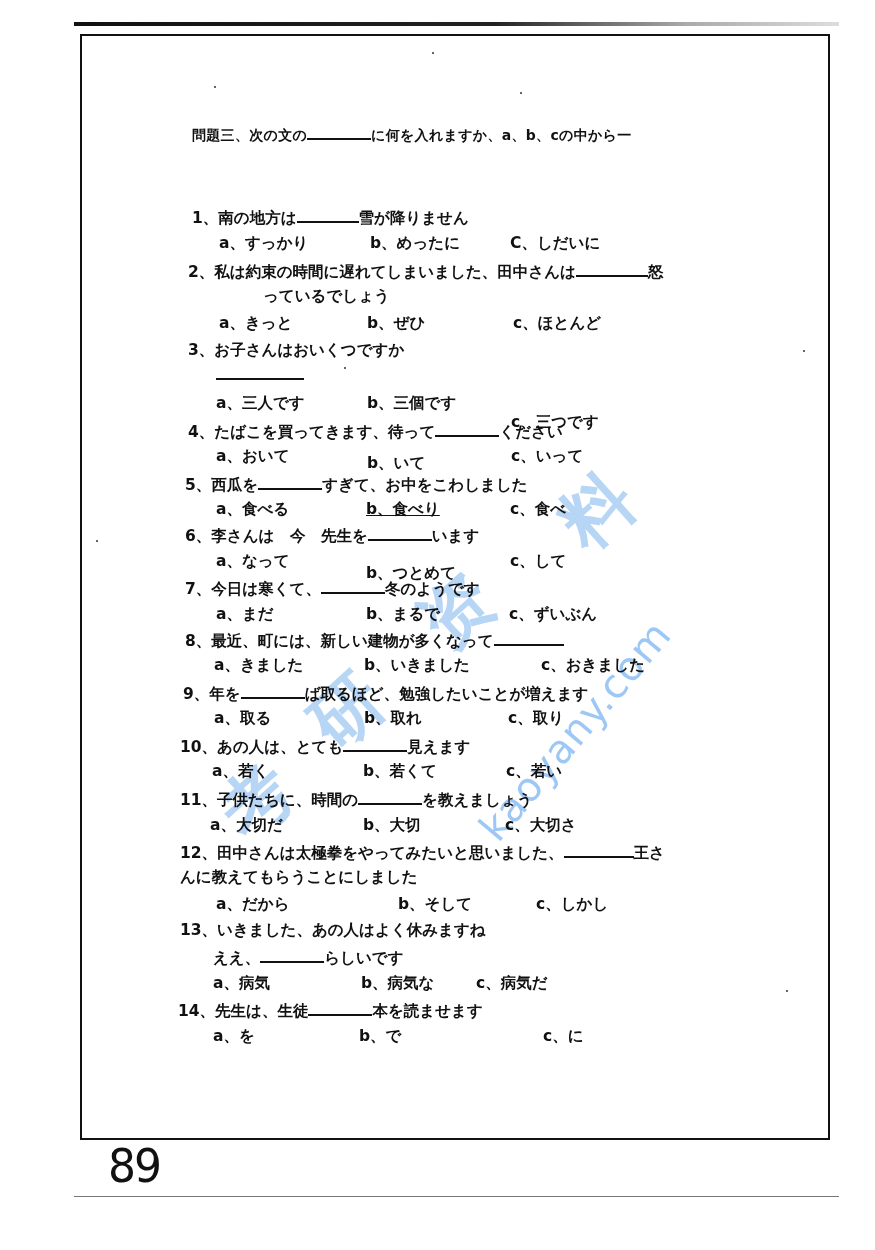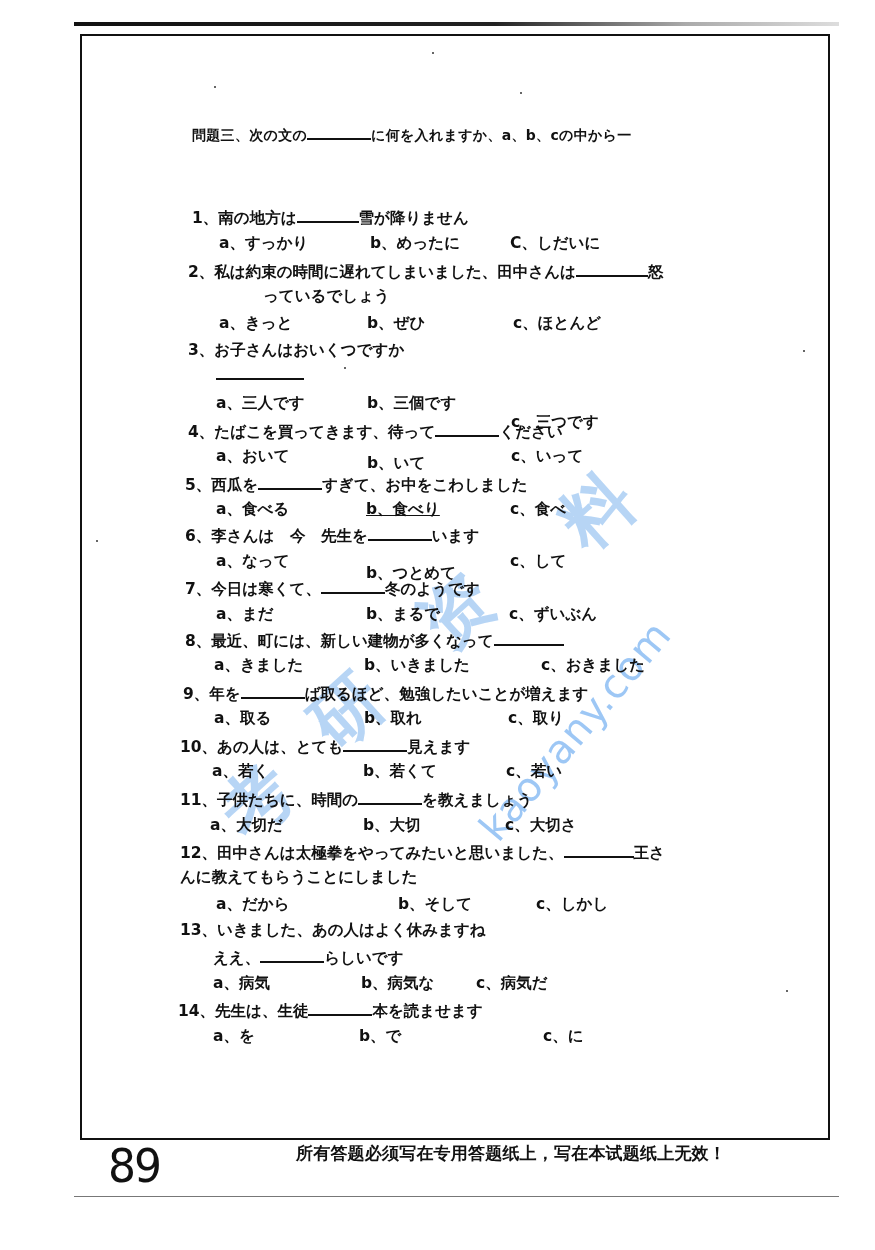--- a/index.html
+++ b/index.html
@@ -157,14 +157,13 @@
 
   <div class="speck" style="left:214px; top:86px;"></div>
   <div class="speck" style="left:432px; top:52px;"></div>
   <div class="speck" style="left:520px; top:92px;"></div>
   <div class="speck" style="left:803px; top:350px;"></div>
   <div class="speck" style="left:96px; top:540px;"></div>
   <div class="speck" style="left:786px; top:990px;"></div>
   <div class="speck" style="left:344px; top:367px;"></div>
 
   <div class="footer-num">89</div>
-  <div class="footer-note">所有答题必须写在专用答题纸上，写在本试题纸上无效！</div>
 </div>
 
 </body></html>

